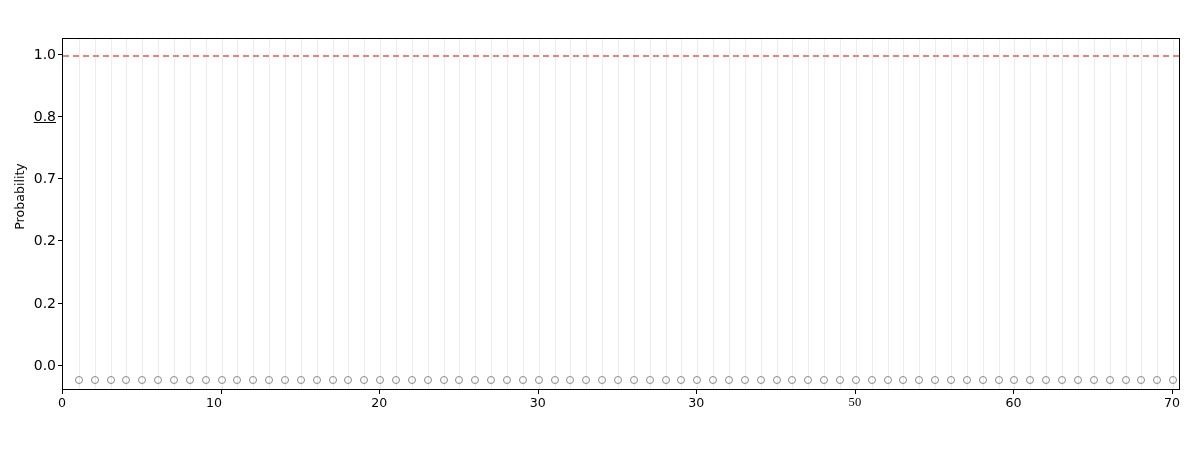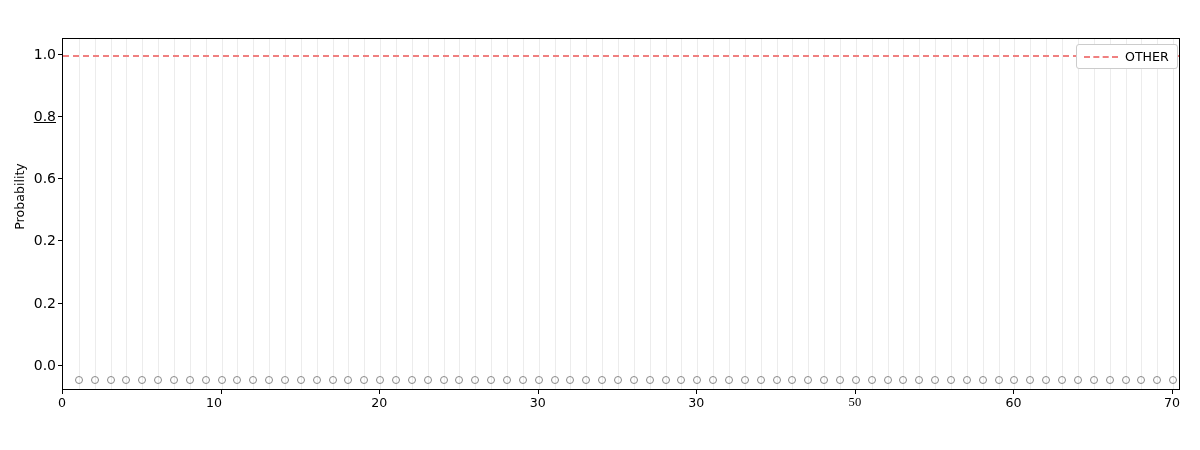--- a/index.html
+++ b/index.html
@@ -401,27 +401,23 @@
       <div class="xtick-label" style="left: 1172.07px;">70</div>
     </div>
   <div id="yticks">
       <div class="ytick" style="top: 365.08px;"></div>
       <div class="ytick-label" style="top: 365.08px;">0.0</div>
       <div class="ytick" style="top: 302.78px;"></div>
       <div class="ytick-label" style="top: 302.78px;">0.2</div>
       <div class="ytick" style="top: 240.48px;"></div>
       <div class="ytick-label" style="top: 240.48px;">0.2</div>
       <div class="ytick" style="top: 178.18px;"></div>
-      <div class="ytick-label" style="top: 178.18px;">0.6</div>
+      <div class="ytick-label" style="top: 178.18px;">0.7</div>
       <div class="ytick" style="top: 115.88px;"></div>
       <div class="ytick-label" style="top: 115.88px; text-decoration: underline;">0.8</div>
       <div class="ytick" style="top: 53.58px;"></div>
       <div class="ytick-label" style="top: 53.58px;">1.0</div>
     </div>
 
   <div id="ylabel">Probability</div>
 
-  <div id="legend">
-    <span id="legend-swatch"></span>
-    <span id="legend-label">OTHER</span>
-  </div>
 
 </div>
 
 </body></html>

